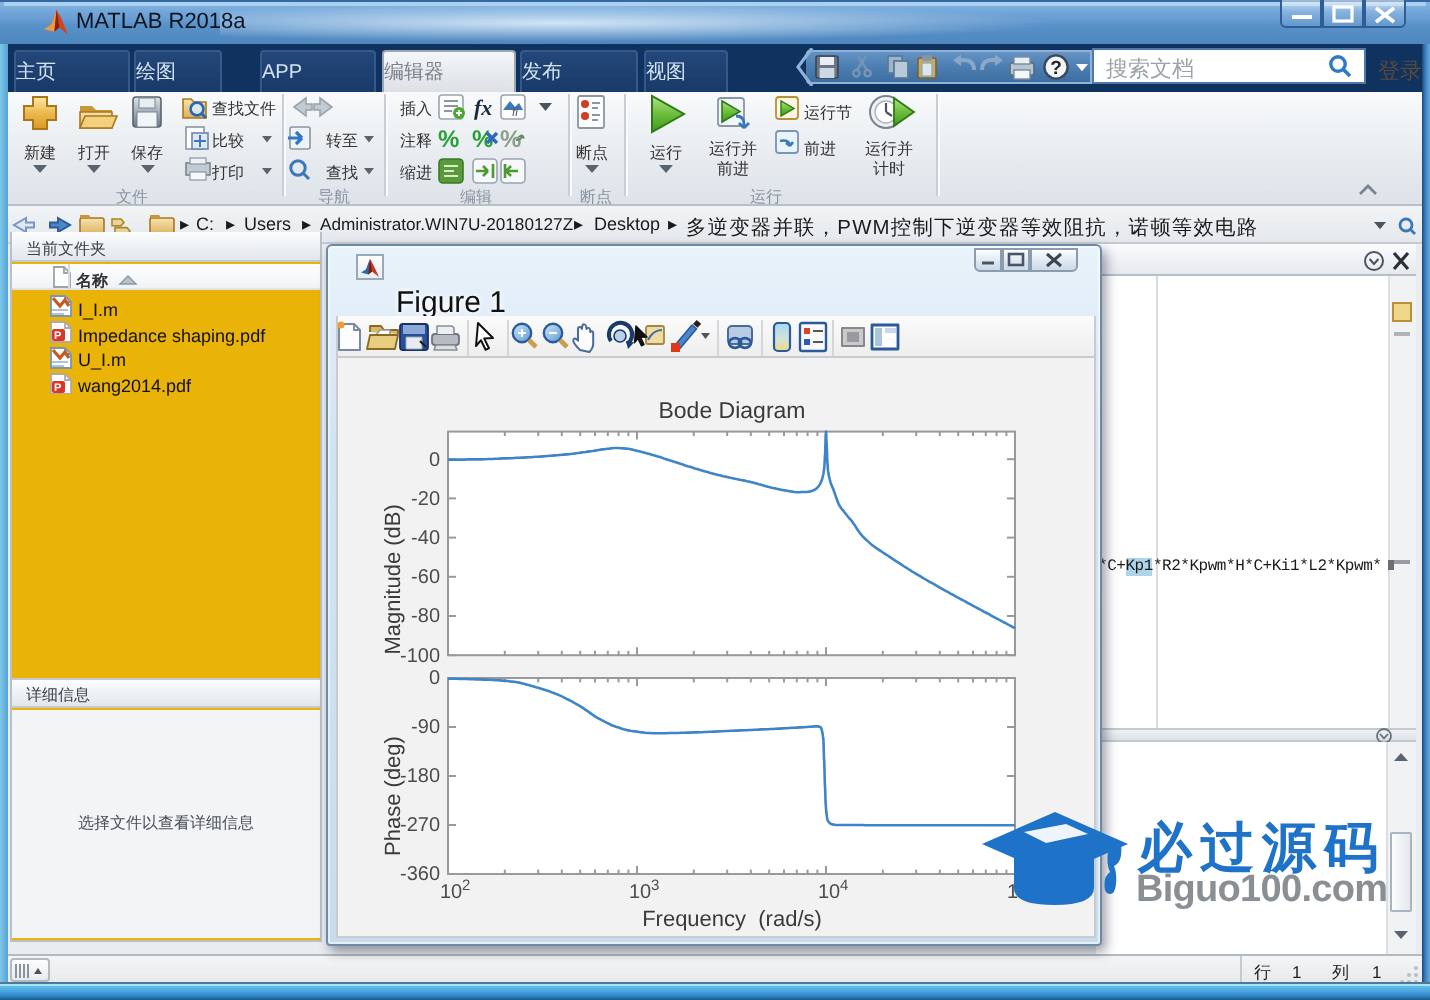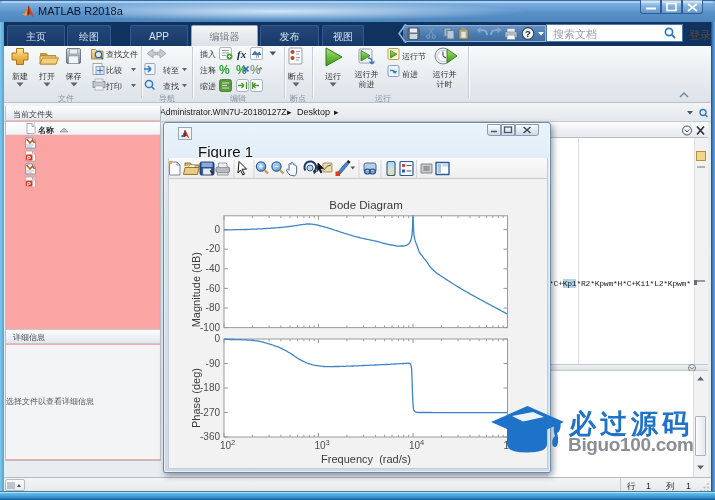--- a/index.html
+++ b/index.html
@@ -1,17 +1,17 @@
 <!DOCTYPE html>
 <html><head><meta charset="utf-8"><style>
 *{margin:0;padding:0;box-sizing:border-box}
 body{font-family:"Liberation Sans",sans-serif}
 #page{position:relative;width:715px;height:500px;overflow:hidden;background:#e9edf0;font-family:"Liberation Sans",sans-serif}
 .a{position:absolute}
-.tab{position:absolute;top:3px;height:21px;width:78px;text-align:center;line-height:21px;font-size:10px;color:#d5e2f2;background:linear-gradient(#24477a,#173a68);border:1px solid #35598c;border-bottom:none;border-radius:2px 2px 0 0}
+.tab{position:absolute;top:3px;height:21px;width:78px;line-height:21px;font-size:10px;color:#d5e2f2;background:linear-gradient(#24477a,#173a68);border:1px solid #35598c;border-bottom:none;border-radius:2px 2px 0 0}
 .tabsel{background:linear-gradient(#f4f6f8,#dde1e6);color:#7a828a;border-color:#9aa7b5}
 .rlab{position:absolute;z-index:2;top:93px;font-size:8px;color:#8b95a0;text-align:center}
 .rdiv{position:absolute;z-index:2;top:47px;height:51px;width:1px;background:#c7ced6;box-shadow:1px 0 0 #fbfcfd}
 .rtext{position:absolute;z-index:2;font-size:8px;color:#333}
 .menu{font-size:10px;color:#1a1a1a;position:absolute;top:3.5px}
 .crumb{position:absolute;top:4px;font-size:10px;color:#1a1a1a;white-space:nowrap}
 </style></head><body>
 <div id="page">
 
 <div class="a" style="left:0;top:0;width:715px;height:22px;background:linear-gradient(#85b4e2,#639ad0 45%,#5890c8 55%,#4e86be);border-top:1px solid #3568a0;z-index:1"></div>
@@ -237,28 +237,29 @@
  </svg>
  <div class="crumb" style="left:90px;font-size:9px">▸</div>
  <div class="crumb" style="left:98px;font-size:9px">C:</div>
  <div class="crumb" style="left:113px;font-size:9px">▸</div>
  <div class="crumb" style="left:122px;font-size:9px">Users</div>
  <div class="crumb" style="left:151px;font-size:9px">▸</div>
  <div class="crumb" style="left:160px;font-size:8.6px">Administrator.WIN7U-20180127Z</div>
  <div class="crumb" style="left:287px;font-size:9px">▸</div>
  <div class="crumb" style="left:297px;font-size:9px">Desktop</div>
  <div class="crumb" style="left:334px;font-size:9px">▸</div>
+ <div class="crumb" style="left:343px;font-size:10.2px;letter-spacing:0.62px">多逆变器并联，PWM控制下逆变器等效阻抗，诺顿等效电路</div>
  <svg class="a" style="left:686px;top:5px" width="26" height="11" viewBox="0 0 26 11">
         <path d="M1 3 l6 0 -3 3.6 Z" fill="#4a545e"></path>
         <circle cx="17" cy="4.5" r="3" fill="none" stroke="#3a78b8" stroke-width="1.4"></circle>
         <path d="M19 6.5 L21.5 9" stroke="#3a78b8" stroke-width="1.4"></path>
       </svg>
 </div>
 
-<div class="a" style="left:5px;top:106px;width:156px;height:355px;background:#fca5a5;border:1px solid #b9c0c7;border-top:none;z-index:1">
+<div class="a" style="left:5px;top:116px;width:156px;height:355px;background:#eab308;border:1px solid #b9c0c7;border-top:none;z-index:1">
  <div class="a" style="left:0;top:0;width:154px;height:15px;background:linear-gradient(#fcfdfe,#e2e7ec);border-bottom:1px solid #c3c9cf"></div>
  <div class="a" style="left:7px;top:3px;font-size:8px;color:#3a4048">当前文件夹</div>
 
  <div class="a" style="left:0;top:16px;width:154px;height:13px;background:linear-gradient(#fefefe,#f0f3f6);border-bottom:1px solid #e0e4e8"></div>
  <svg class="a" style="left:19px;top:17px" width="12" height="11" viewBox="0 0 12 11">
         <path d="M2 .5 h5 l3 3 v7 h-8 Z" fill="#fff" stroke="#9aa4ae" stroke-width=".9"></path>
         <path d="M7 .5 l0 3 3 0" fill="none" stroke="#9aa4ae" stroke-width=".9"></path>
       </svg>
  <div class="a" style="left:28px;top:16px;width:1px;height:13px;background:#d8dce0"></div>
  <div class="a" style="left:32px;top:19px;font-size:8px;color:#333;font-weight:bold">名称</div>
@@ -279,25 +280,26 @@
    <path d="M1.5 27 h7 l3 3 v7 h-10 Z" fill="#fff" stroke="#7a96b2"></path>
           <path d="M8.5 27 l0 3 3 0" fill="none" stroke="#7a96b2"></path>
           <path d="M2.5 28 l3.5 4 2.5 -3 2 3" fill="none" stroke="#c85a1e" stroke-width="1.6"></path>
           <path d="M2 34 h8 M2 36 h6" stroke="#9ab0c4" stroke-width=".8"></path>
    <path d="M1.5 40 h7 l3 3 v7 h-10 Z" fill="#fff" stroke="#b0a8a4"></path>
           <path d="M8.5 40 l0 3 3 0" fill="none" stroke="#b0a8a4"></path>
           <rect x="2" y="43.5" width="6.5" height="6" rx="1" fill="#d8382a"></rect>
           <text x="3" y="48.6" font-size="5.5" fill="#fff" font-weight="bold">P</text>
   </g>
  </svg>
+ <div class="a" style="left:33px;top:33px;font-size:9px;color:#111;line-height:12.7px;white-space:nowrap">I_I.m<br>Impedance shaping.pdf<br>U_I.m<br>wang2014.pdf</div>
 
  <div class="a" style="left:0;top:223px;width:154px;height:15px;background:linear-gradient(#fcfdfe,#e2e7ec);border-top:1px solid #c3c9cf;border-bottom:1px solid #c3c9cf"></div>
  <div class="a" style="left:7px;top:226px;font-size:8px;color:#3a4048">详细信息</div>
  <div class="a" style="left:0;top:239px;width:154px;height:114px;background:#f2f4f6"></div>
- <div class="a" style="left:0;top:290px;width:154px;text-align:left;font-size:8px;color:#4a5058">选择文件以查看详细信息</div>
+ <div class="a" style="left:0;top:290px;width:154px;text-align:center;font-size:8px;color:#4a5058">选择文件以查看详细信息</div>
 </div>
 
 <div class="a" style="left:548px;top:122px;width:160px;height:355px;background:#fff;z-index:1">
  <div class="a" style="left:0;top:0;width:160px;height:16px;background:linear-gradient(#fafbfc,#e6e9ee);border-bottom:1px solid #b8bec6"></div>
  <svg class="a" style="left:134px;top:3px" width="24" height="11" viewBox="0 0 24 11">
         <circle cx="5" cy="5.5" r="4.5" fill="none" stroke="#4a545e" stroke-width="1"></circle>
         <path d="M2.8 4.5 L5 7 L7.2 4.5" fill="none" stroke="#4a545e" stroke-width="1"></path>
         <path d="M15 1.5 L22 9.5 M22 1.5 L15 9.5" stroke="#2a3036" stroke-width="1.6"></path>
       </svg>
 

